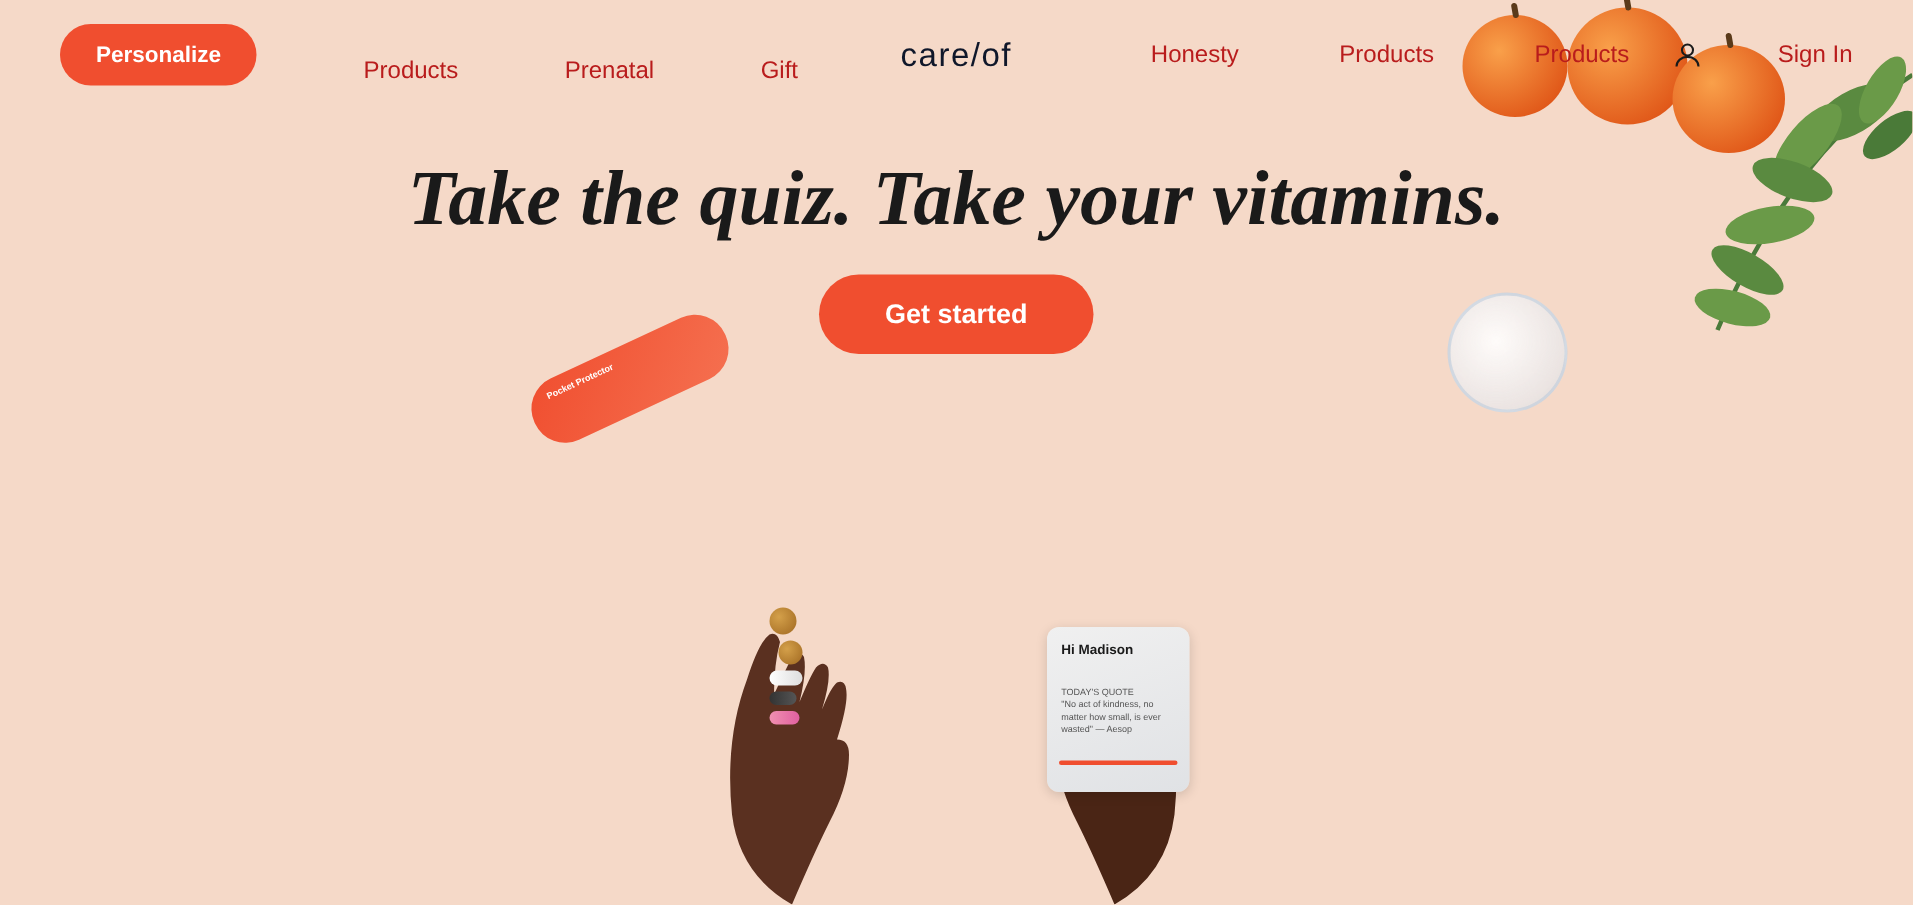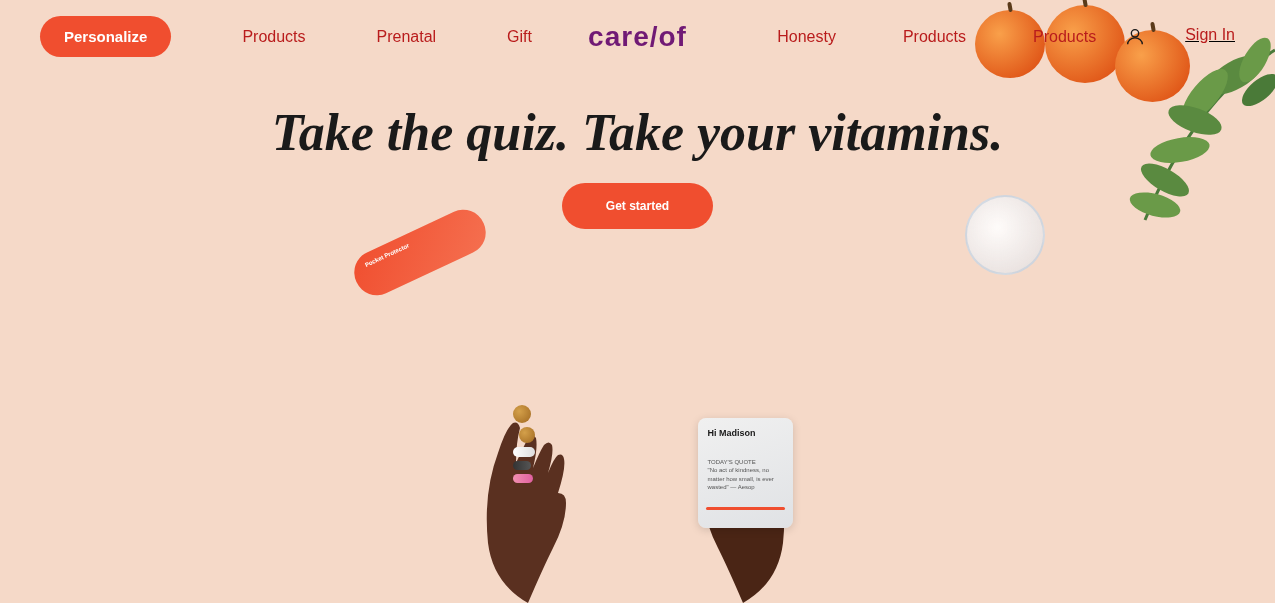--- a/index.html
+++ b/index.html
@@ -18,21 +18,21 @@
       position: relative;
       z-index: 10;
       display: flex;
       align-items: center;
       padding: 18px 40px;
       height: 73px;
     }
 
     .nav-left {
       display: flex;
-      align-items: center;
+      align-items: flex-end;
       gap: 32px;
     }
 
     .personalize-btn {
       background-color: #f04e2f;
       color: #fff;
       border: none;
       border-radius: 50px;
       padding: 12px 24px;
       font-size: 15px;
@@ -50,39 +50,38 @@
       text-decoration: none;
       cursor: pointer;
       margin-left: 39px;
     }
 
     .logo {
       position: absolute;
       left: 50%;
       transform: translateX(-50%);
       font-family: Arial, sans-serif;
-      font-size: 28px;
-      font-weight: 700;
+      font-size: 22px;
+      font-weight: 400;
       letter-spacing: 1px;
-      color: #701a75;
+      color: #0f172a;
     }
 
     .nav-right {
       margin-left: auto;
       display: flex;
       align-items: center;
       gap: 28px;
     }
 
     .sign-in-wrap {
       display: flex;
-      align-items: flex-start;
-      gap: 0;
+      align-items: center;
+      gap: 10px;
       cursor: pointer;
-      text-decoration: underline;
     }
 
     .user-icon {
       width: 22px;
       height: 22px;
     }
 
     
     .hero {
       position: relative;
@@ -109,21 +108,21 @@
       max-width: 480px;
       margin: 0 auto 30px;
     }
 
     .get-started-btn {
       background-color: #f04e2f;
       color: #fff;
       border: none;
       border-radius: 50px;
       padding: 16px 44px;
-      font-size: 12px;
+      font-size: 18px;
       font-family: Arial, sans-serif;
       font-weight: 600;
       cursor: pointer;
     }
 
     
 
     
     .apple-group {
       position: absolute;

